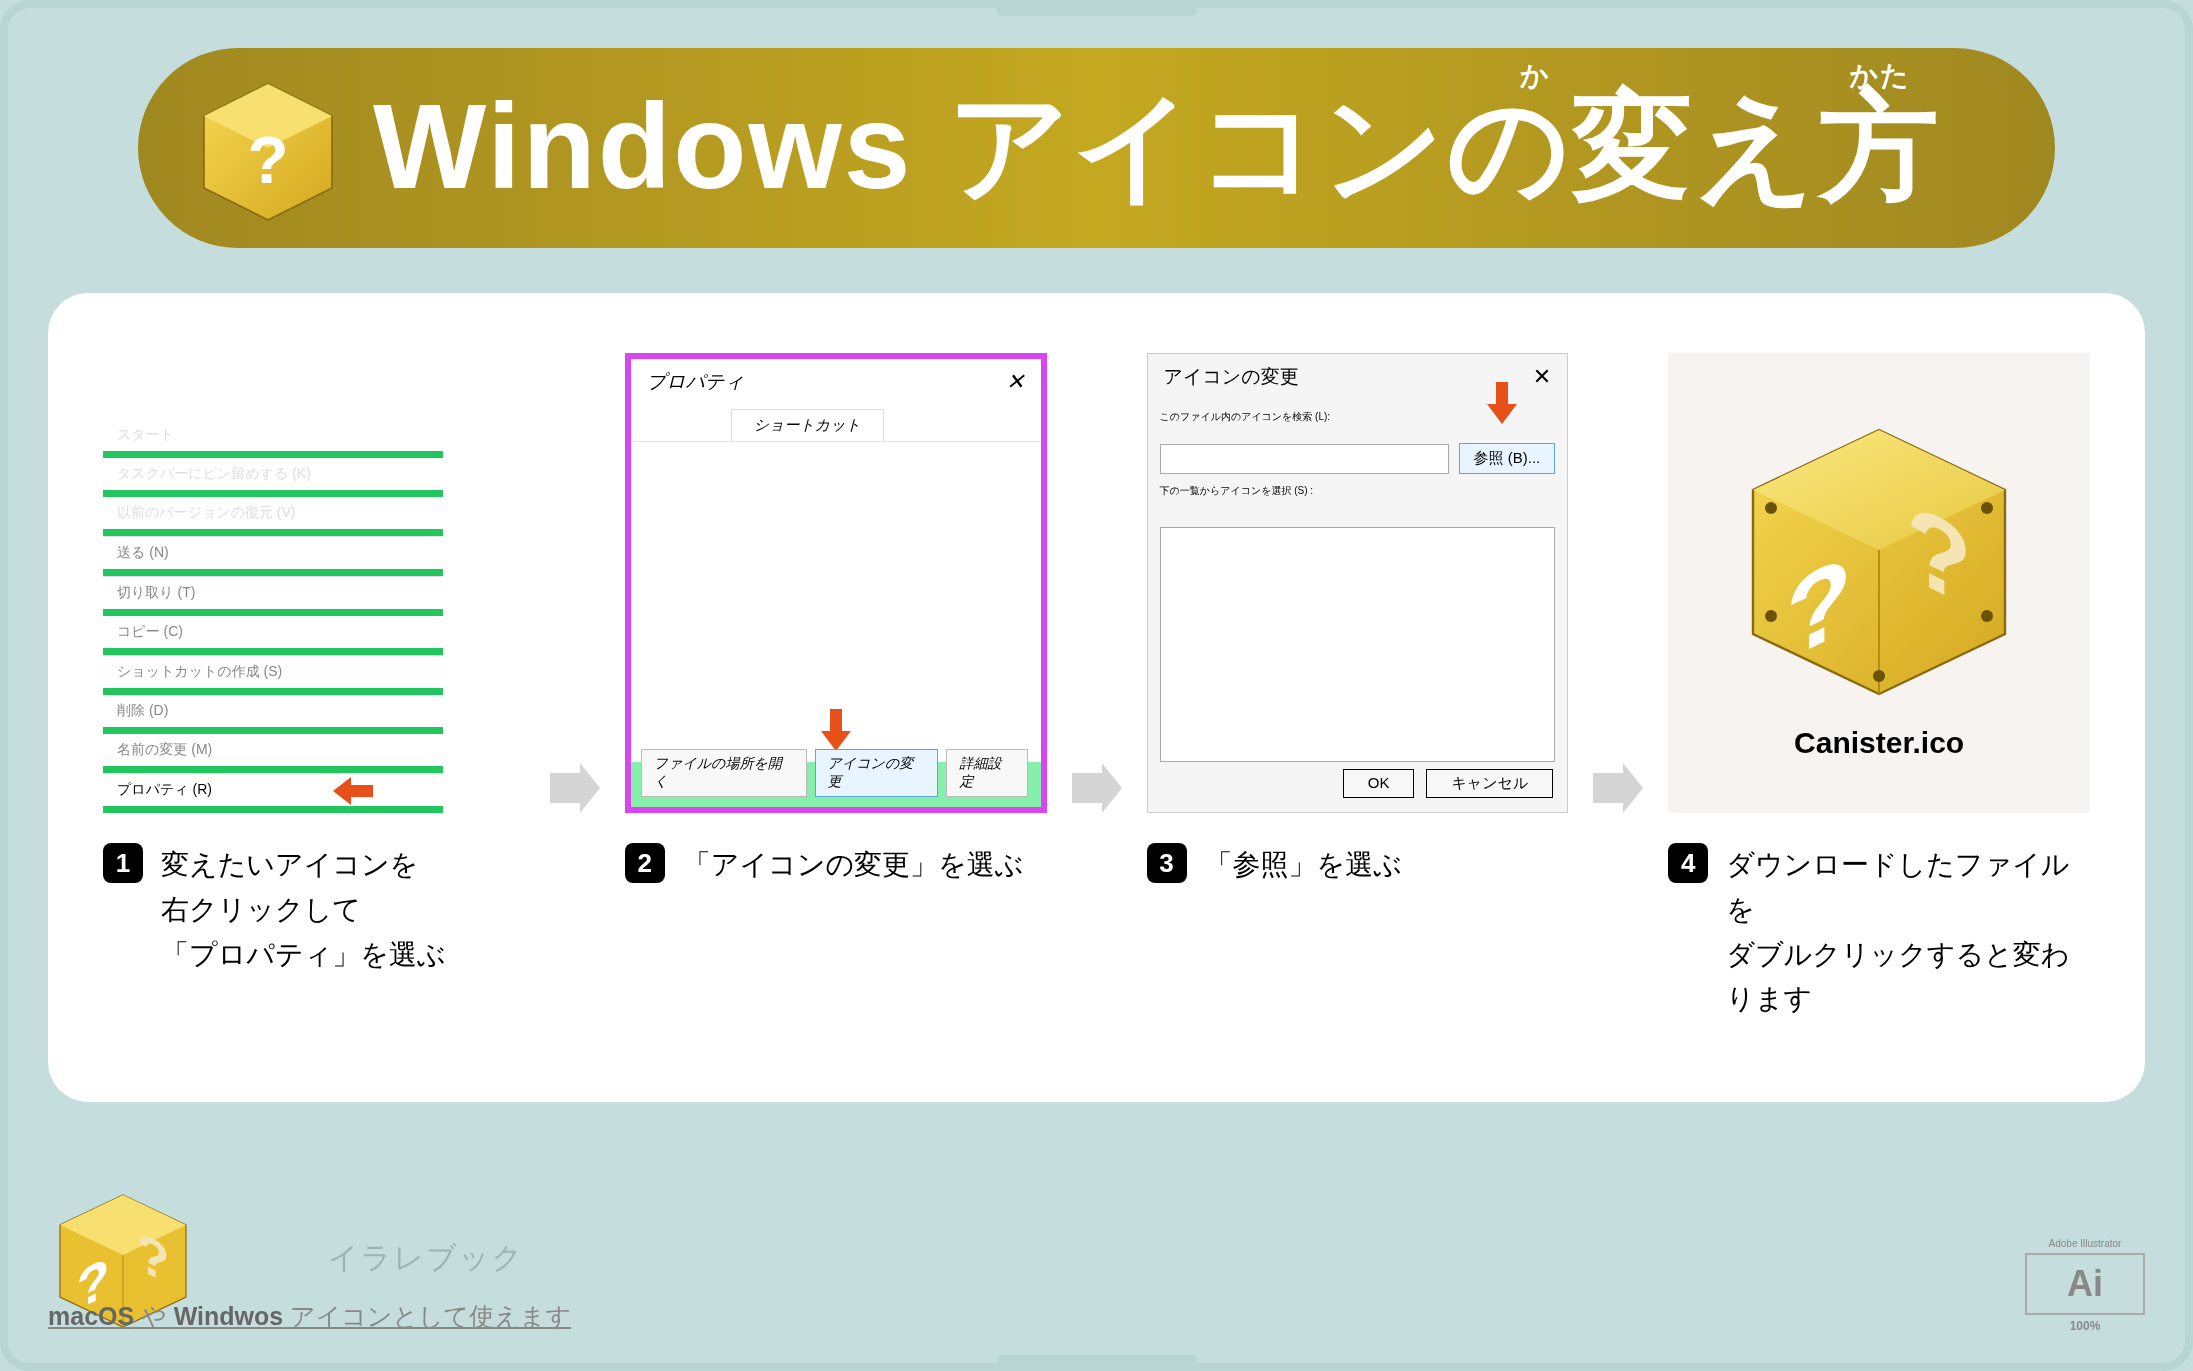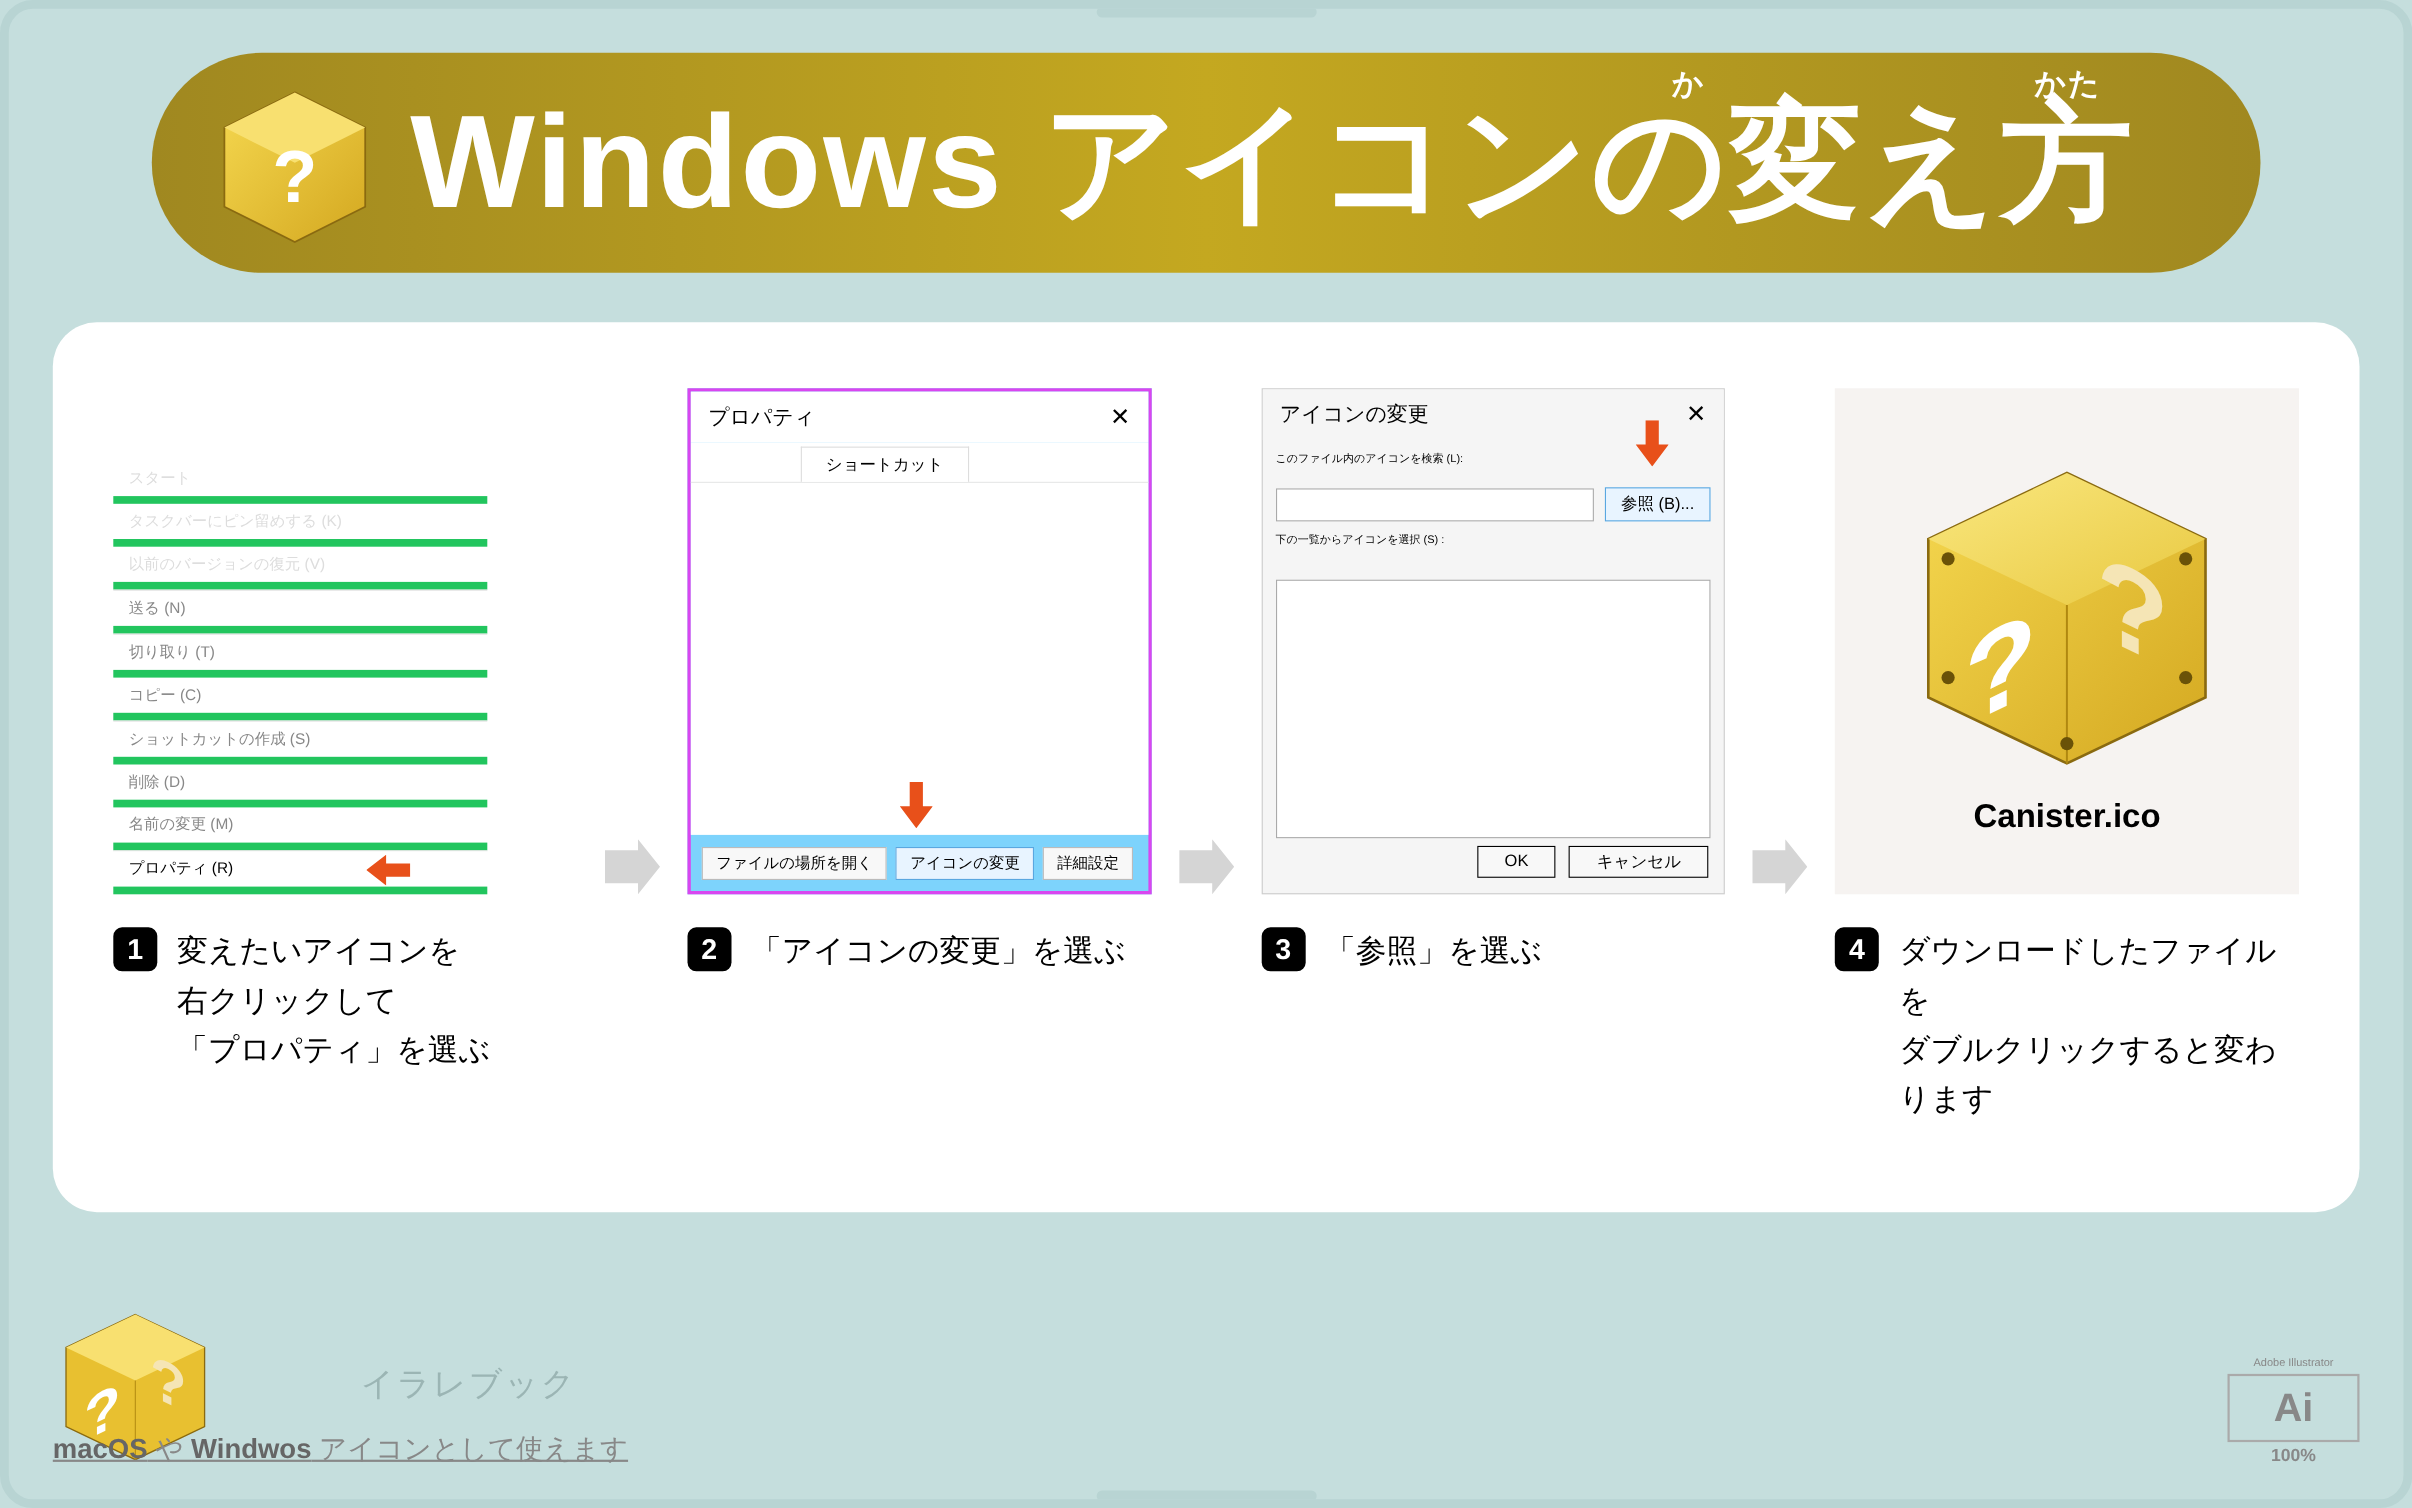--- a/index.html
+++ b/index.html
@@ -114,23 +114,24 @@
 .ctx-divider { border-top: 1px solid #e0e0e0; }
 .orange-arrow-r {
   position: absolute;
   right: 70px;
   top: 3px;
 }
 
 .dialog {
   width: 100%;
   height: 100%;
-  border: 3px solid #d946ef;
-  background: #7dd3fc;
-  position: relative;
+  border: 6px solid #d946ef;
+  background: #86efac;
+  position: relative;
+  font-style: italic;
 }
 .dialog-titlebar {
   display: flex;
   justify-content: space-between;
   padding: 10px 16px;
   font-size: 19px;
   background: #fff;
 }
 .close-x { font-size: 22px; cursor: default; }
 .dialog-tabs {
@@ -221,21 +222,21 @@
 .ai-badge {
   position: absolute;
   bottom: 0;
   right: 0;
   width: 120px;
   text-align: center;
   color: #888;
 }
 .ai-top { font-size: 10px; }
 .ai-box { border: 2px solid #aaa; padding: 8px; font-size: 36px; font-weight: 600; margin: 4px 0; }
-.ai-pct { font-size: 16px; font-weight: 600; }
+.ai-pct { font-size: 12px; font-weight: 600; }
 
 .notch { position: absolute; left: 50%; transform: translateX(-50%); width: 200px; height: 10px; background: #b8d4d3; border-radius: 5px; }
 .notch.top { top: -2px; }
 .notch.bot { bottom: -2px; }
 </style>
 </head>
 <body>
 
 <div class="notch top"></div>
 <div class="notch bot"></div>

